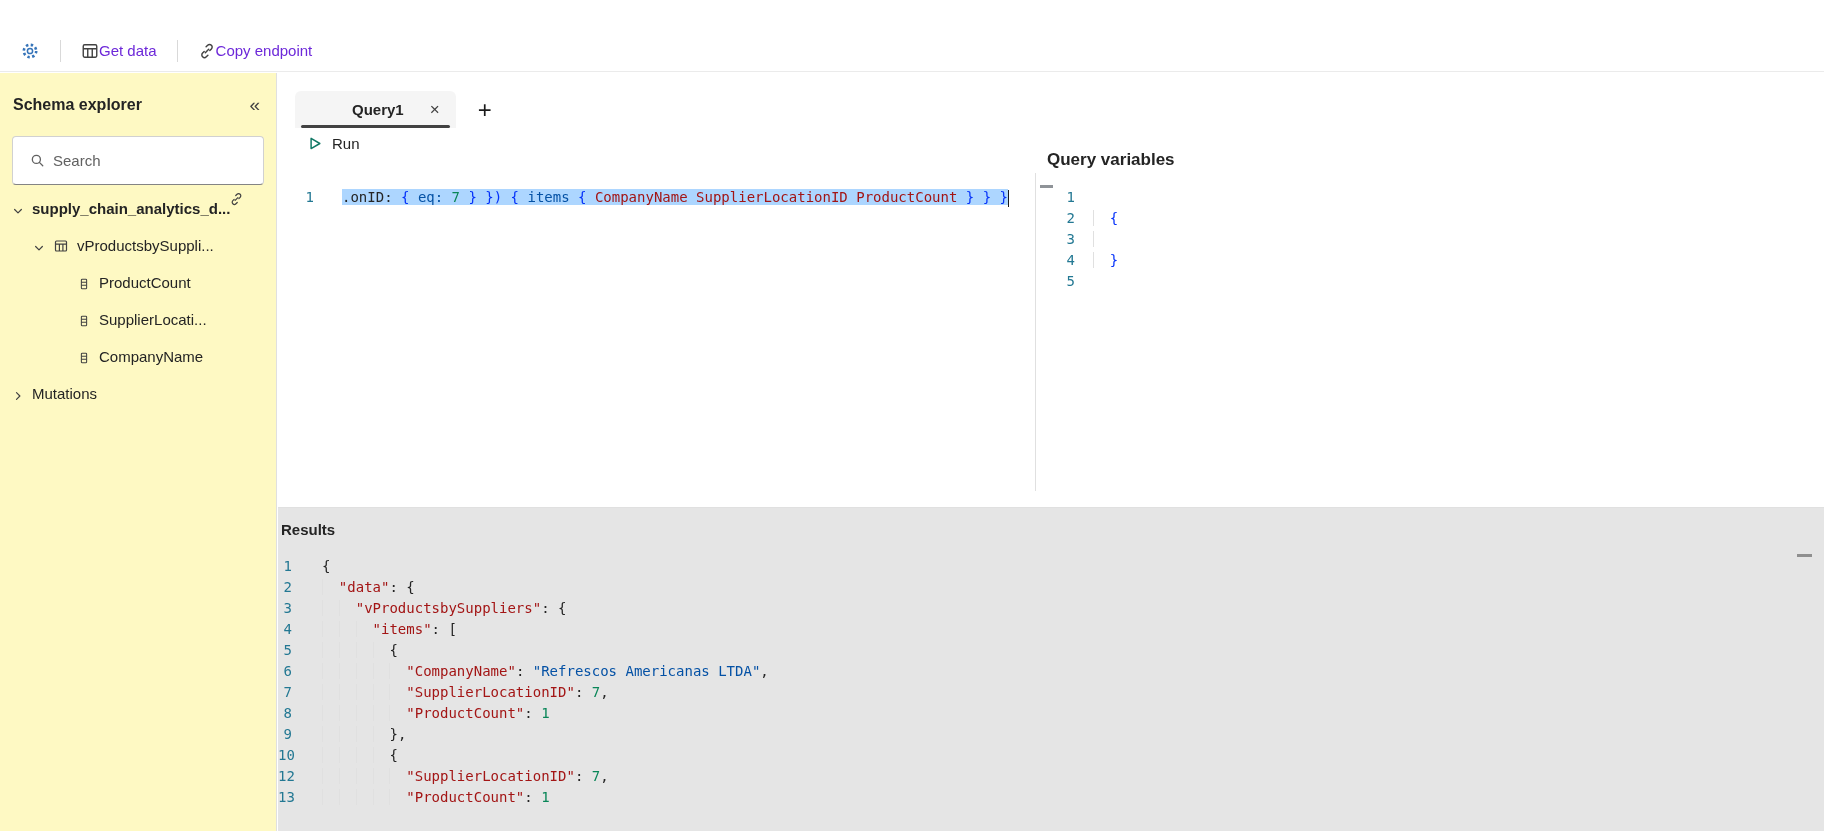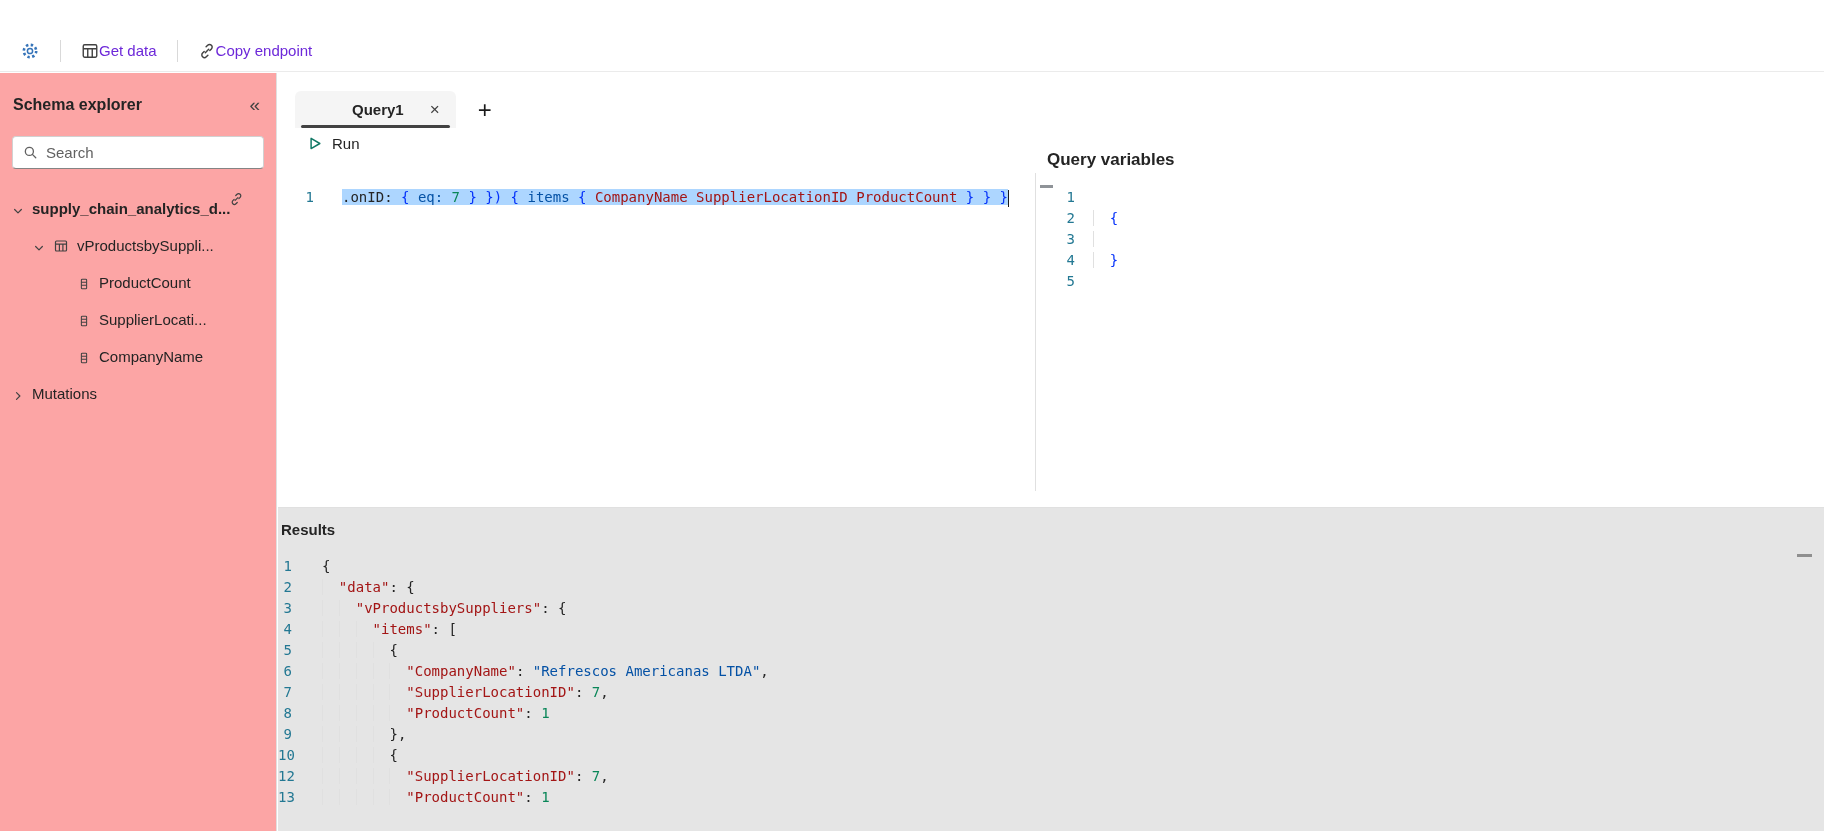--- a/index.html
+++ b/index.html
@@ -16,27 +16,27 @@
   .toolbar { position:absolute; top:31px; left:0; right:0; height:41px; display:flex; align-items:center;
              padding-left:12px; border-bottom:1px solid #ebebeb; background:#fff; }
   .icon-btn, .tb-btn { background:none; border:none; font:inherit; color:#6d28d9; cursor:pointer;
                        display:flex; align-items:flex-start; padding:6px 8px; border-radius:4px; }
   .tb-btn { font-size:15px; }
   .gear-wrap { color:var(--accent_gear); display:flex; align-items:center; }
   .vsep { width:1px; height:22px; background:#d9d9d9; margin:0 12px; display:inline-block; }
   .tool-icon { color:#424242; display:flex; align-items:center; }
 
   
-  .sidebar { position:absolute; top:73px; left:0; width:277px; bottom:0; border-right:1px solid #e0e0e0; background:#fca5a5; }
+  .sidebar { position:absolute; top:73px; left:0; width:277px; bottom:0; border-right:1px solid #e0e0e0; background:#fef9c3; }
   .se-title-row { position:absolute; top:20px; left:13px; right:10px; display:flex; align-items:center; justify-content:space-between; }
   .se-title { font-size:16px; font-weight:600; color:#242424; }
   .collapse-btn { background:none; border:none; cursor:pointer; font-size:19px; color:#424242; line-height:1; padding:2px 6px; }
-  .search-box { position:absolute; top:63px; left:12px; width:252px; height:33px; background:#fff;
+  .search-box { position:absolute; top:63px; left:12px; width:252px; height:49px; background:#fff;
                 border:1px solid #d1d1d1; border-bottom:1px solid #848484; border-radius:4px;
-                display:flex; align-items:center; gap:8px; padding:0 10px; }
+                display:flex; align-items:center; gap:8px; padding:0 17px; }
   .search-box input { border:none; outline:none; background:transparent; font:inherit; font-size:15px; width:100%; color:#242424; }
   .search-box input::placeholder { color:#616161; }
   .tree { position:absolute; top:107px; left:0; right:0; }
   .tree-row { height:37px; display:flex; align-items:flex-end; gap:8px; position:relative; cursor:pointer; font-size:15px; }
   .t-root, .t-section { padding-left:12px; }
   .t-table { padding-left:33px; }
   .t-column { padding-left:77px; }
   .t-label { color:#242424; white-space:nowrap; }
   .t-label.bold { font-weight:700; }
   .trailing-icon { position:absolute; left:229px; top:50%; transform:translateY(-50%); display:flex; color:#424242; }

